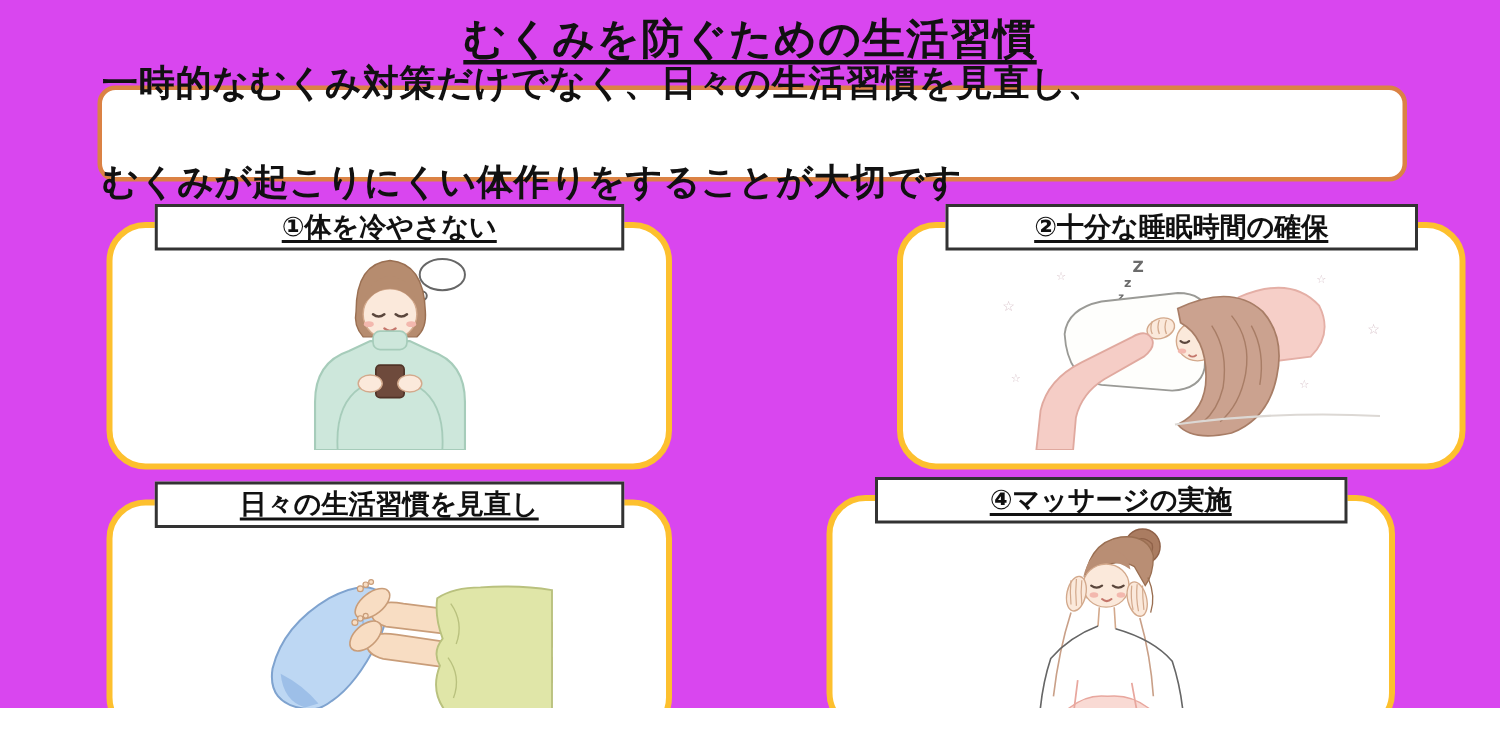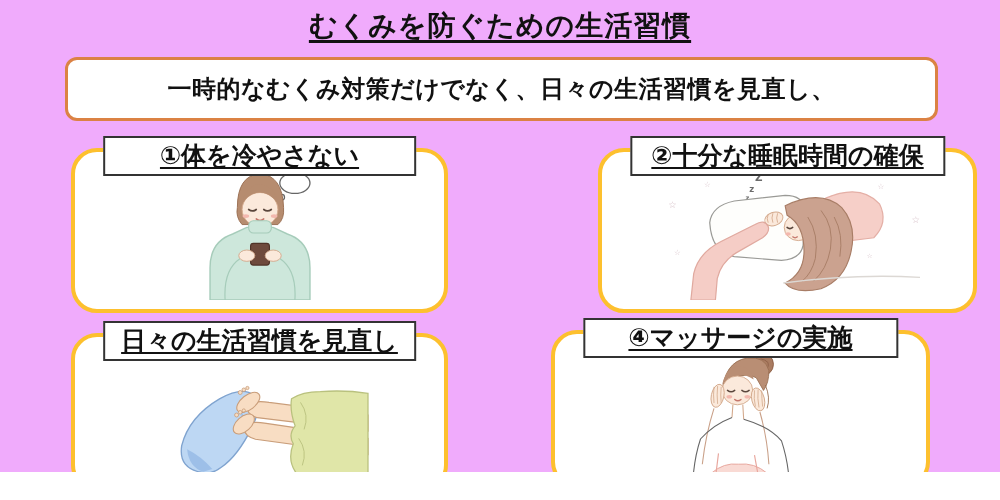--- a/index.html
+++ b/index.html
@@ -1,48 +1,48 @@
 <!DOCTYPE html>
 <html lang="ja"><head>
 <meta charset="utf-8">
 <style>
   * { box-sizing: border-box; margin: 0; padding: 0; }
   html, body { background: #ffffff; }
   body { font-family: "Liberation Sans", "DejaVu Sans", sans-serif; color: #111; }
   .canvas {
     position: relative; width: 1000px; height: 472px;
-    background: #f0abfc; overflow: hidden;
+    background: #d946ef; overflow: hidden;
   }
   .title {
     position: absolute; top: 7px; left: 0; width: 100%;
     text-align: center; font-size: 28px; font-weight: bold; letter-spacing: 1px;
   }
   .title .u {
     text-decoration: underline;
     text-decoration-thickness: 2.5px;
     text-underline-offset: 5px;
   }
   .intro-box {
     position: absolute; left: 65px; top: 57px; width: 873px; height: 64px;
     border: 3px solid #DB8244; border-radius: 12px; background: #fff;
-    display: flex; flex-direction: column; justify-content: center; align-items: center;
+    display: flex; flex-direction: column; justify-content: center; 
     font-size: 24px; font-weight: bold; line-height: 30px; letter-spacing: 0.5px; gap: 36px;
   }
   .card {
     position: absolute; background: #fff;
     border: 4px solid #FDC02E; border-radius: 26px;
   }
   .card-1 { left: 71px;  top: 148px; width: 377px; height: 165px; }
   .card-2 { left: 551px; top: 148px; width: 379px; height: 165px; margin-left: 47px; }
   .card-3 { left: 71px;  top: 333px; width: 377px; height: 158px; }
   .card-4 { left: 551px; top: 330px; width: 379px; height: 158px; }
   .card-label {
     position: absolute; top: -16px; left: 50%; transform: translateX(-50%);
     width: 85%; background: #fff; border: 2px solid #333;
-    text-align: center; font-size: 25px; font-weight: bold;
+    text-align: center; font-size: 18px; font-weight: bold;
     padding: 1px 0 2px 0; white-space: nowrap; z-index: 2;
   }
   .card-label .u {
     text-decoration: underline;
     text-decoration-thickness: 1.5px;
     text-underline-offset: 3px;
   }
   .illu-wrap {
     position: absolute; left: 0; right: 0; top: 8px; bottom: 2px;
     display: flex; align-items: center; justify-content: center;
@@ -53,20 +53,21 @@
 <body>
 
 <div class="canvas">
 
   <div class="title">
     <span class="u">むくみを防ぐための生活習慣</span>
   </div>
 
   <div class="intro-box">
     <div>一時的なむくみ対策だけでなく、日々の生活習慣を見直し、</div>
+    <div>むくみが起こりにくい体作りをすることが大切です</div>
   </div>
 
   <section class="card card-1">
     <div class="card-label">
       <span class="u">①体を冷やさない</span>
     </div>
     <div class="illu-wrap">
       <svg width="250" height="132" viewBox="0 0 250 140">
         <g fill="#fff" stroke="#666" stroke-width="1.4">
           <ellipse cx="162" cy="16" rx="16" ry="11"></ellipse>

